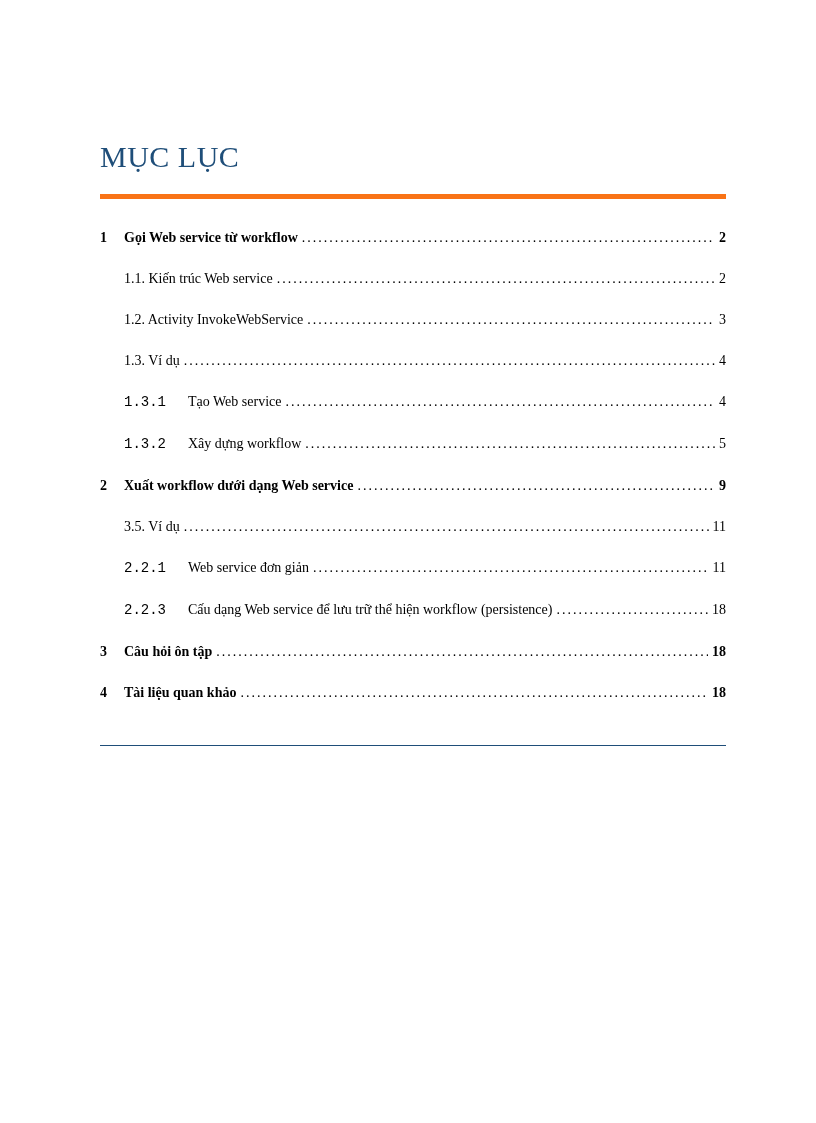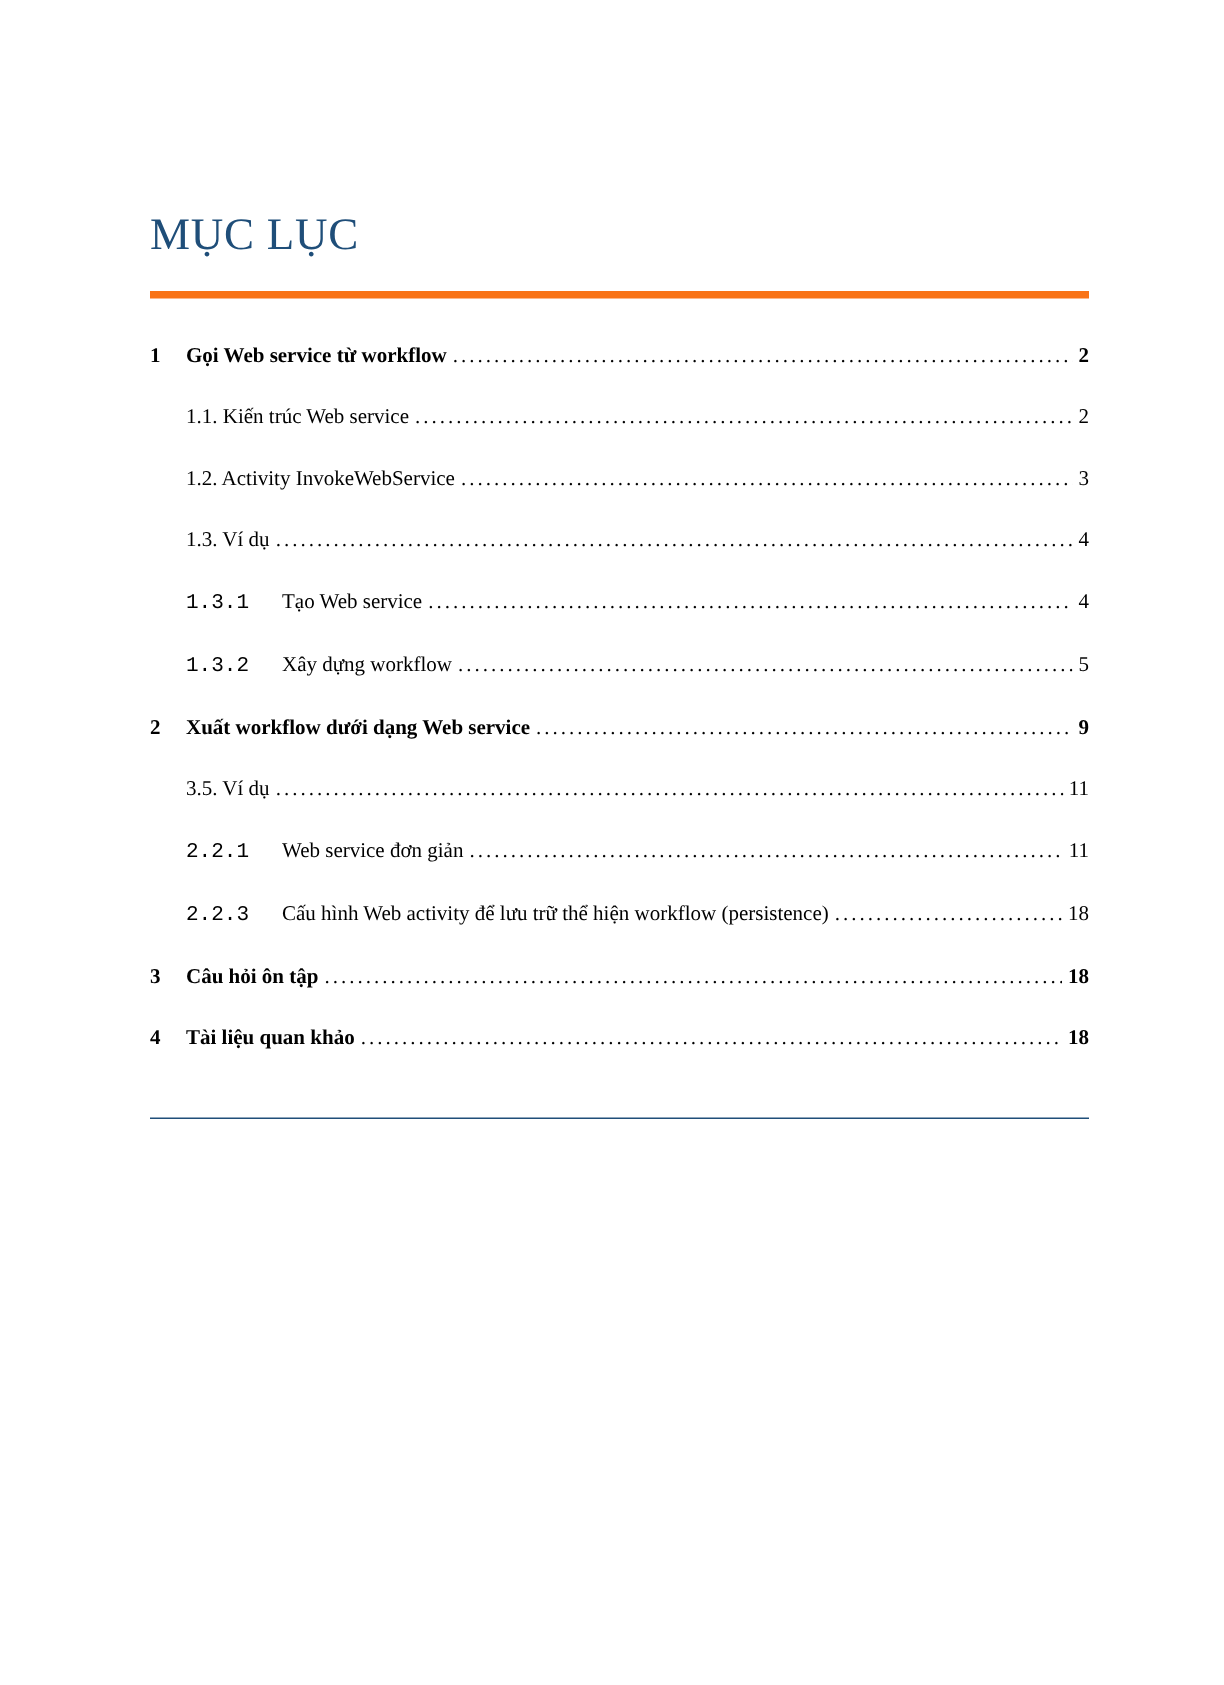--- a/index.html
+++ b/index.html
@@ -110,21 +110,21 @@
     <span class="page">11</span>
   </div>
   <div class="toc-row level3">
     <span class="num">2.2.1</span>
     <span class="label">Web service đơn giản</span>
     <span class="leader"></span>
     <span class="page">11</span>
   </div>
   <div class="toc-row level3">
     <span class="num">2.2.3</span>
-    <span class="label">Cấu hình Web activity để lưu trữ thể hiện workflow (persistence)</span>
+    <span class="label">Cấu dạng Web service để lưu trữ thể hiện workflow (persistence)</span>
     <span class="leader"></span>
     <span class="page">18</span>
   </div>
   <div class="toc-row level1">
     <span class="num">3</span>
     <span class="label">Câu hỏi ôn tập</span>
     <span class="leader"></span>
     <span class="page">18</span>
   </div>
   <div class="toc-row level1">

